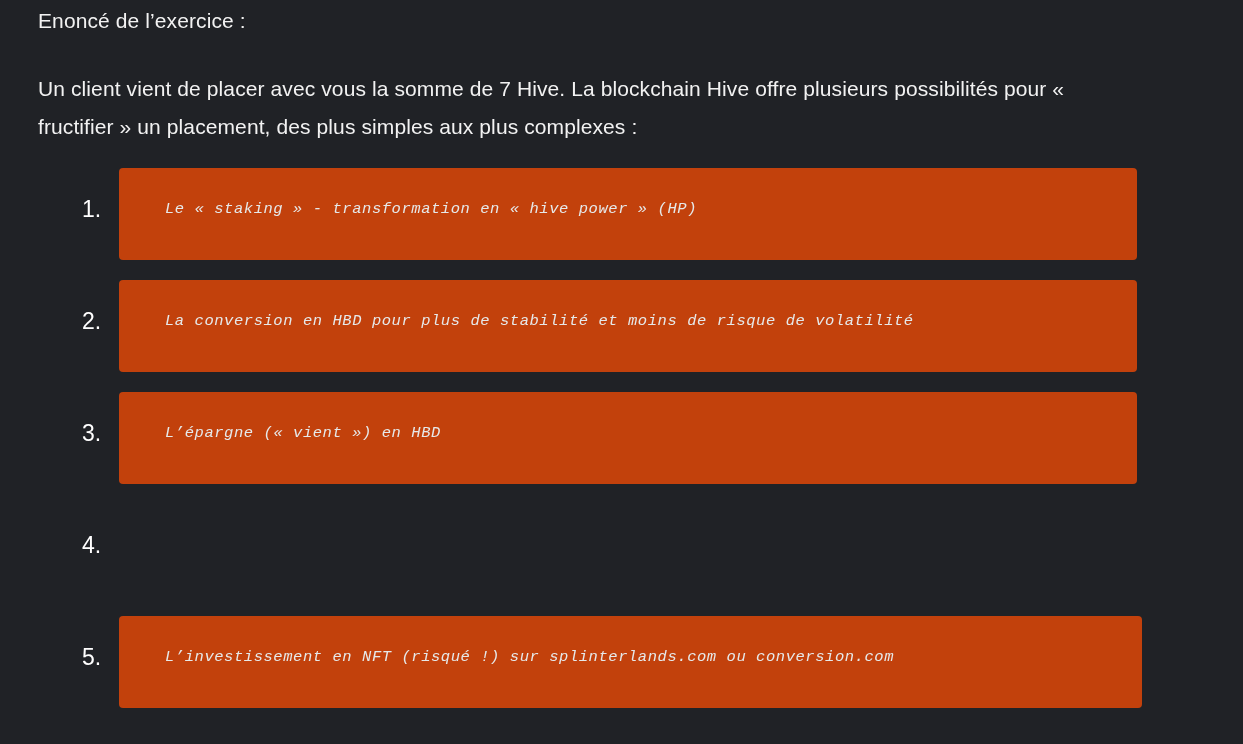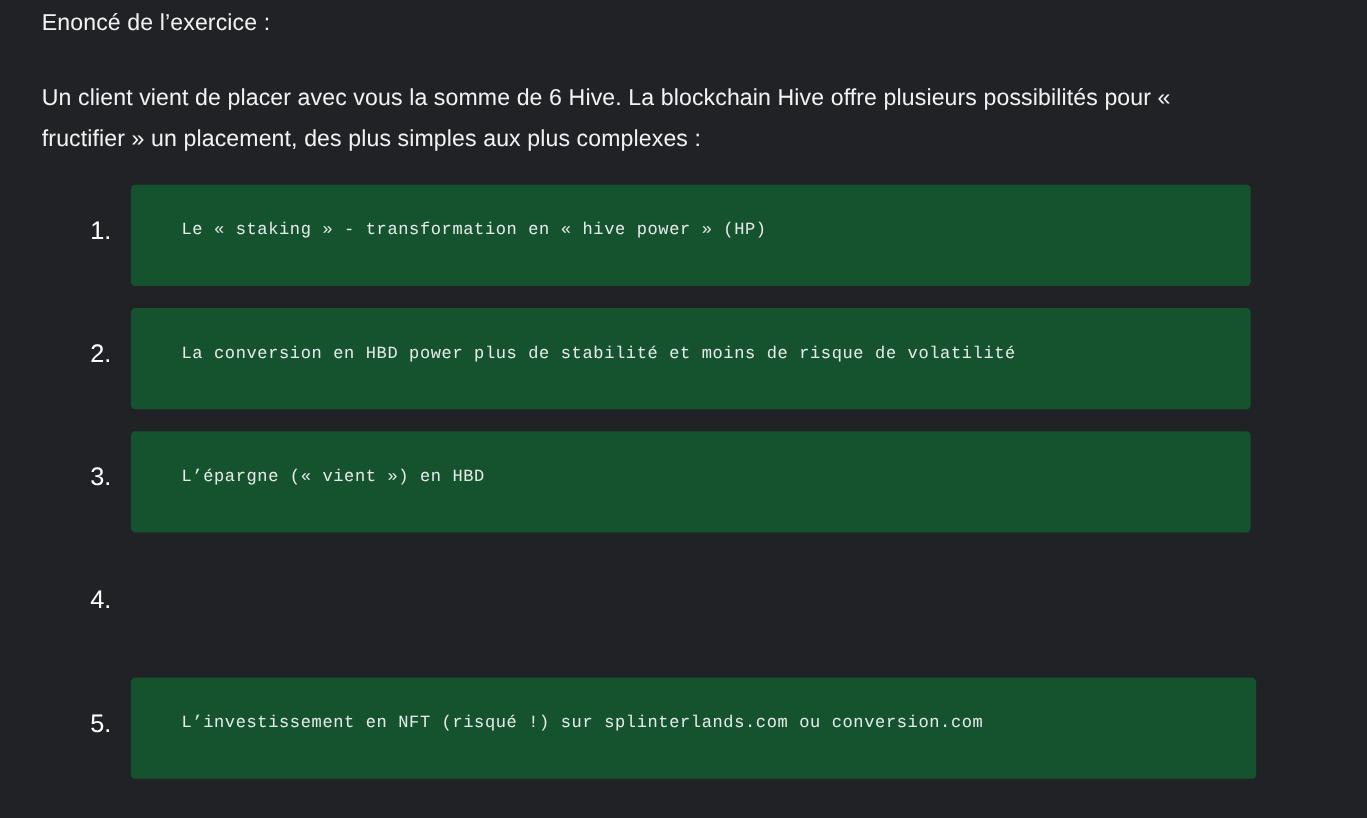--- a/index.html
+++ b/index.html
@@ -71,25 +71,26 @@
     width: 30px;
     text-align: left;
     font-family: "Liberation Sans", sans-serif;
     font-size: 23px;
     line-height: 1;
     color: #ffffff;
     font-weight: 400;
     user-select: none;
   }
   .codeblock {
-    background: #14532d;
+    background: #c2410c;
     border-radius: 4px;
     padding: 30px 24px 30px 46px;
     min-height: 92px;
     overflow: hidden;
+    font-style: italic;
   }
   .codeblock code {
     font-family: "Liberation Mono", "DejaVu Sans Mono", monospace;
     font-size: 15.5px;
     line-height: 22px;
     color: #e6e9ea;
     white-space: pre;
     letter-spacing: 0.55px;
     display: block;
   }
@@ -101,32 +102,32 @@
 </head>
 <body>
 
 <div class="page">
 
   <div class="prose">
 
     <p class="para first">Enoncé de l’exercice :</p>
 
 
-    <p class="para third">Un client vient de placer avec vous la somme de 6 Hive. La blockchain Hive offre plusieurs possibilités pour « fructifier » un placement, des plus simples aux plus complexes :</p>
+    <p class="para third">Un client vient de placer avec vous la somme de 7 Hive. La blockchain Hive offre plusieurs possibilités pour « fructifier » un placement, des plus simples aux plus complexes :</p>
 
     <ol class="steps">
 
       <li data-width="narrow">
         <span class="marker">1.</span>
         <pre class="codeblock"><code>Le « staking » - transformation en « hive power » (HP)</code></pre>
       </li>
 
       <li data-width="narrow">
         <span class="marker">2.</span>
-        <pre class="codeblock"><code>La conversion en HBD power plus de stabilité et moins de risque de volatilité</code></pre>
+        <pre class="codeblock"><code>La conversion en HBD pour plus de stabilité et moins de risque de volatilité</code></pre>
       </li>
 
       <li data-width="narrow">
         <span class="marker">3.</span>
         <pre class="codeblock"><code>L’épargne (« vient ») en HBD</code></pre>
       </li>
 
       <li data-width="narrow">
         <span class="marker">4.</span>
       </li>

